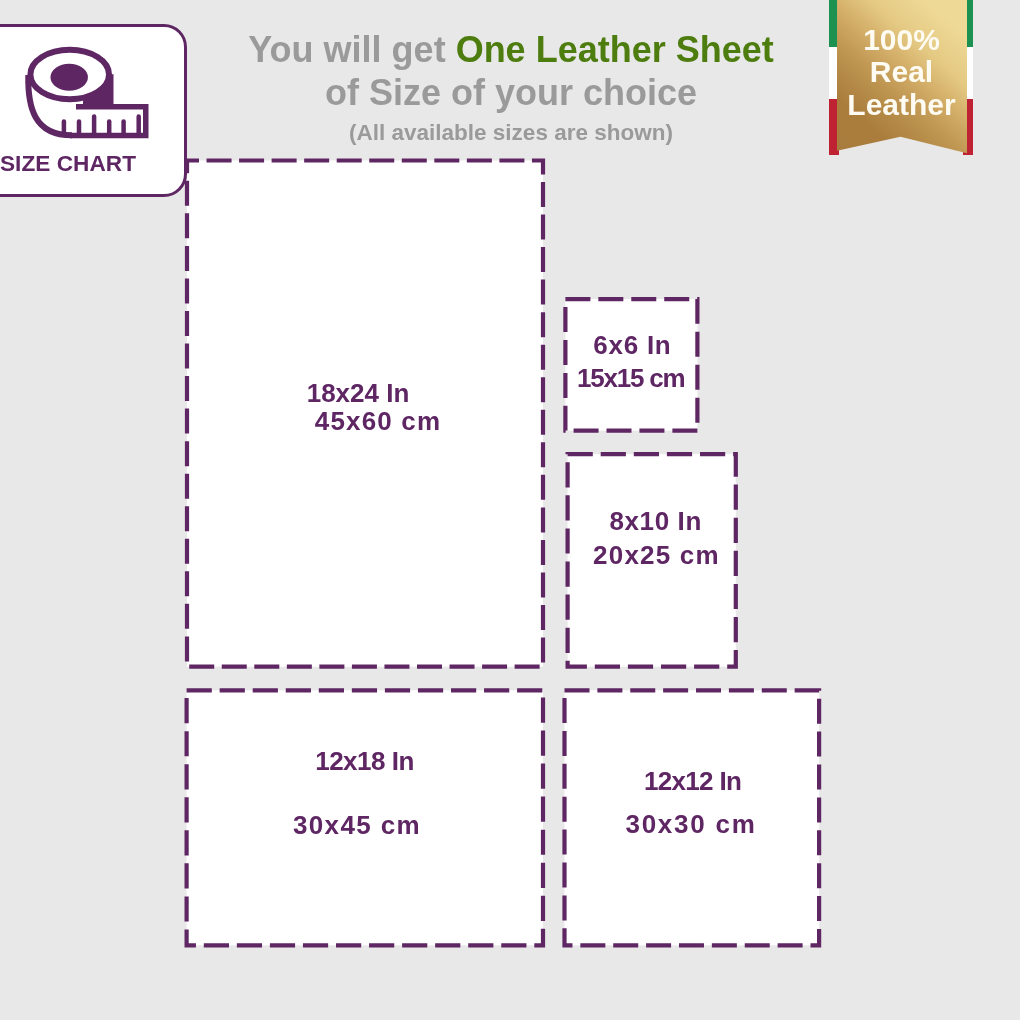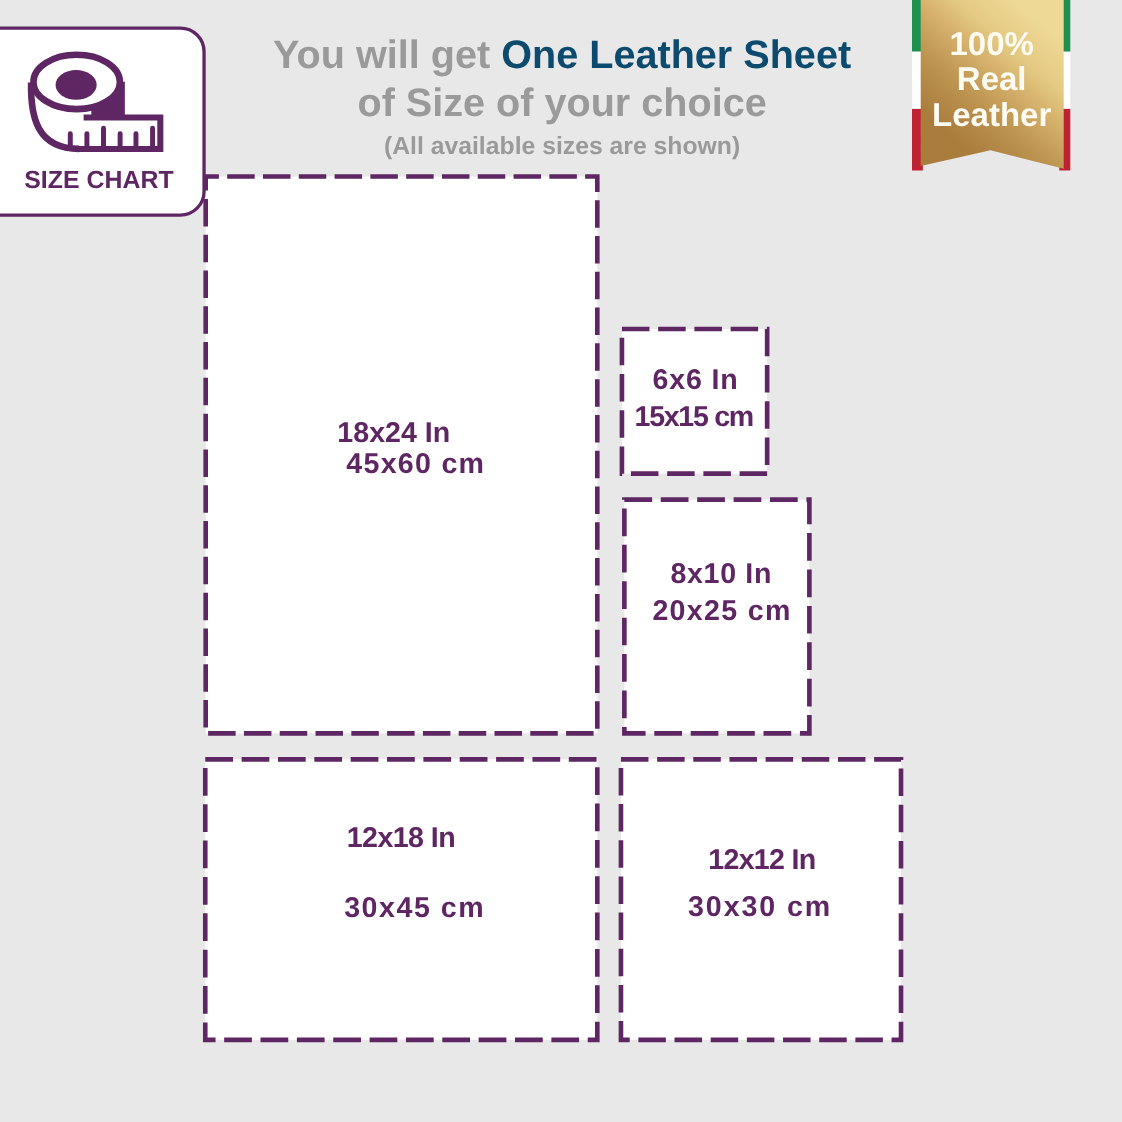--- a/index.html
+++ b/index.html
@@ -20,46 +20,46 @@
   </g>
 </svg>
 
 <div class="ll" style="left:208px;top:379.5px">18x24 In</div>
 <div class="ll" style="left:228px;top:407.7px;letter-spacing:1.15px">45x60 cm</div>
 <div class="ll" style="left:482.4px;top:332px;letter-spacing:0.75px">6x6 In</div>
 <div class="ll" style="left:480.7px;top:365.4px;letter-spacing:-1.2px">15x15 cm</div>
 <div class="ll" style="left:505.7px;top:508px;letter-spacing:0.6px">8x10 In</div>
 <div class="ll" style="left:506.4px;top:542px;letter-spacing:1.19px">20x25 cm</div>
 <div class="ll" style="left:214.5px;top:748px;letter-spacing:-0.5px">12x18 In</div>
-<div class="ll" style="left:227px;top:812.2px;letter-spacing:1.39px">30x45 cm</div>
+<div class="ll" style="left:207px;top:812.2px;letter-spacing:1.39px">30x45 cm</div>
 <div class="ll" style="left:542.6px;top:768px;letter-spacing:-0.65px">12x12 In</div>
 <div class="ll" style="left:541px;top:810.5px;letter-spacing:1.75px">30x30 cm</div>
 
 <div class="abs" style="left:0;top:28px;width:1022px;text-align:center;font-weight:bold;font-size:36px;line-height:43px;color:#9a9a9a">
-  You will get <span style="color:#0c4a6e">One Leather Sheet</span><br>of Size of your choice
+  You will get <span style="color:#4d7c0f">One Leather Sheet</span><br>of Size of your choice
 </div>
 <div class="abs" style="left:0;top:120px;width:1022px;text-align:center;font-weight:bold;font-size:22.5px;color:#9a9a9a">(All available sizes are shown)</div>
 
 <div class="abs" style="left:-29.3px;top:24px;width:210px;height:167px;background:#fff;border:3.5px solid #5e2663;border-radius:23px"></div>
 <svg class="abs" style="left:20px;top:35px" width="140" height="110" viewBox="0 0 140 110">
   <ellipse cx="49.7" cy="39.5" rx="39.3" ry="24.7" fill="#fff" stroke="#5e2663" stroke-width="6"></ellipse>
   <polygon points="63,72 63,64.2 70,62.8 77,59.3 82.8,54.2 87.3,47.2 89.6,40 93.5,39 93.5,72" fill="#5e2663"></polygon>
   <ellipse cx="49.2" cy="42.2" rx="18.7" ry="13.5" fill="#5e2663"></ellipse>
   <path d="M56,71.75 H125.75 V100.5 H50" fill="none" stroke="#5e2663" stroke-width="5.5"></path>
   <path d="M8.3,40 C7.6,72 14,100.3 52,100.3" fill="none" stroke="#5e2663" stroke-width="6"></path>
   <g stroke="#5e2663" stroke-width="4.5" stroke-linecap="round">
     <line x1="43.9" y1="86.5" x2="43.9" y2="98"></line>
     <line x1="59" y1="86.5" x2="59" y2="98"></line>
     <line x1="74.1" y1="81.5" x2="74.1" y2="98"></line>
     <line x1="89.2" y1="86.5" x2="89.2" y2="98"></line>
     <line x1="103.6" y1="86.5" x2="103.6" y2="98"></line>
     <line x1="118.7" y1="81.5" x2="118.7" y2="98"></line>
   </g>
 </svg>
-<div class="abs" style="left:0px;top:150.9px;width:180px;text-align:center;font-weight:bold;font-size:22.6px;color:#5e2663;letter-spacing:0.05px">SIZE CHART</div>
+<div class="abs" style="left:0px;top:150.9px;width:180px;text-align:left;font-weight:bold;font-size:22.6px;color:#5e2663;letter-spacing:0.05px">SIZE CHART</div>
 
 <svg class="abs" style="left:829px;top:0" width="145" height="158" viewBox="0 0 145 158">
   <defs>
     <linearGradient id="gold" x1="0.78" y1="0.08" x2="0.08" y2="1.02">
       <stop offset="0" stop-color="#eed996"></stop>
       <stop offset="0.22" stop-color="#e4c983"></stop>
       <stop offset="0.35" stop-color="#d6b26c"></stop>
       <stop offset="0.55" stop-color="#bd9450"></stop>
       <stop offset="0.78" stop-color="#aa7d3d"></stop>
       <stop offset="1" stop-color="#a87c3c"></stop>

